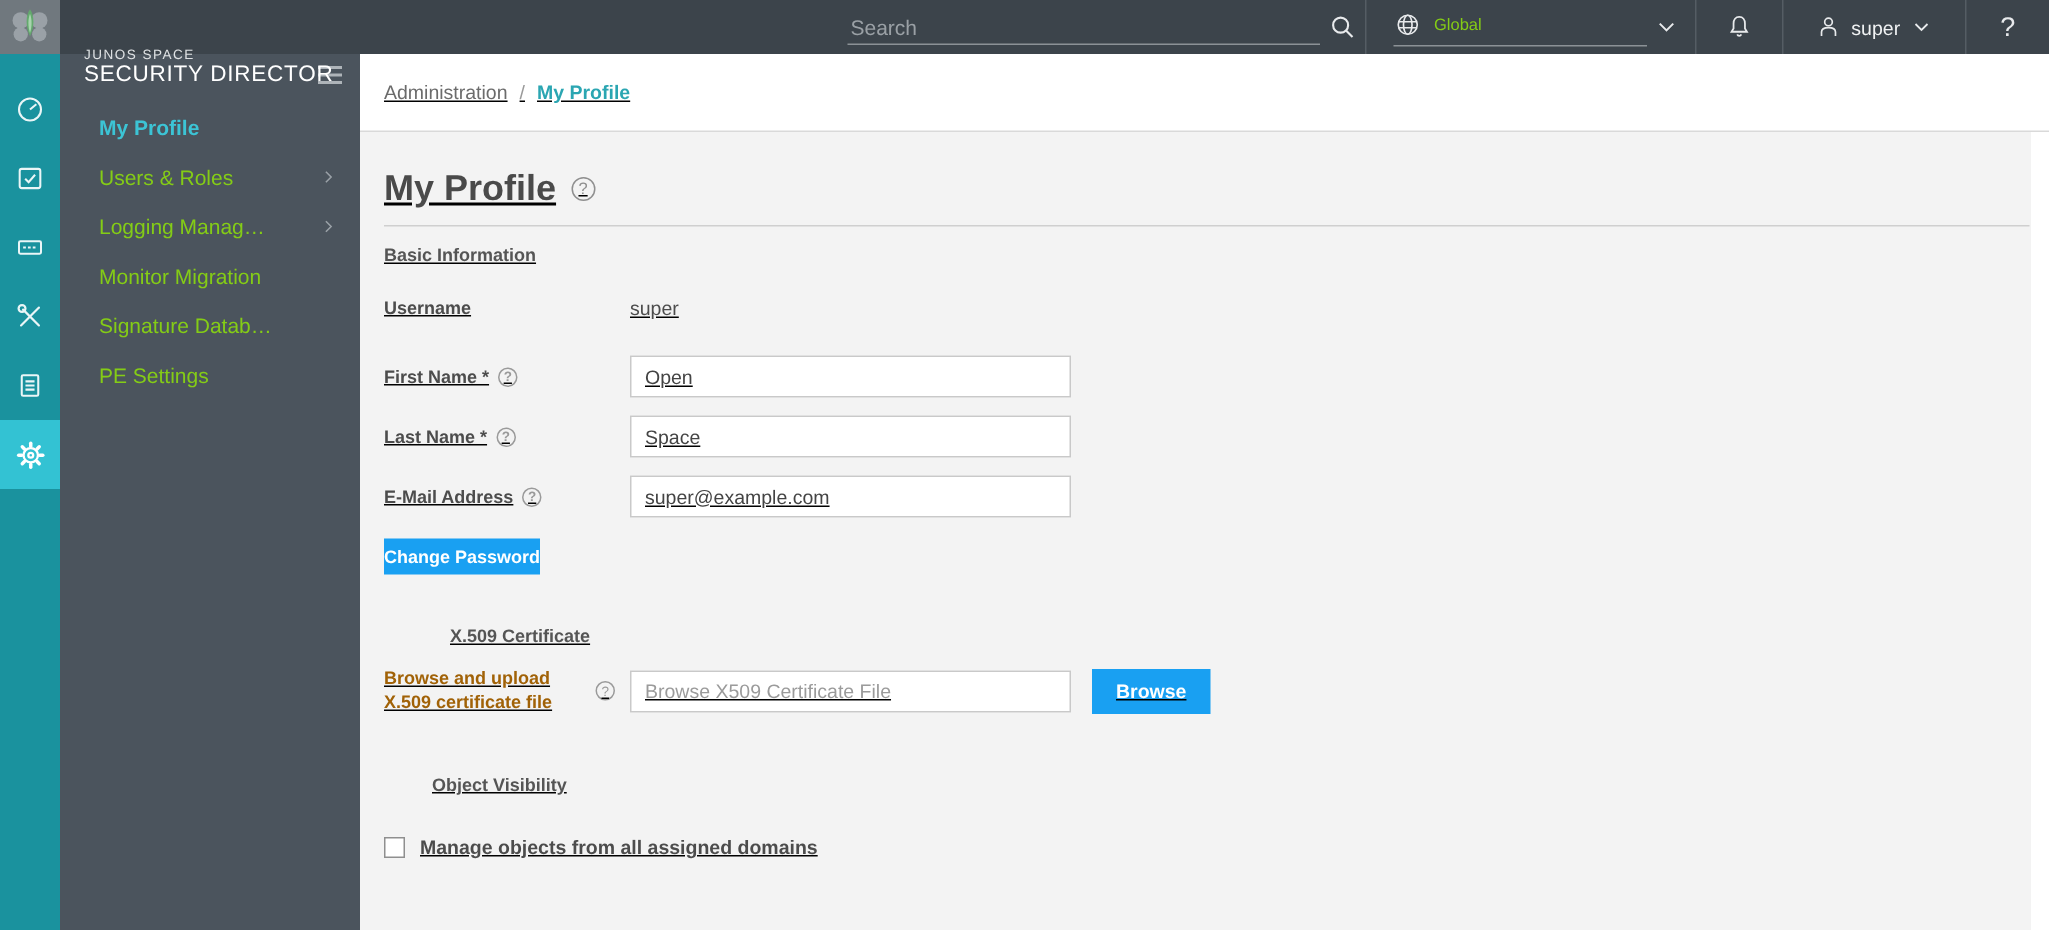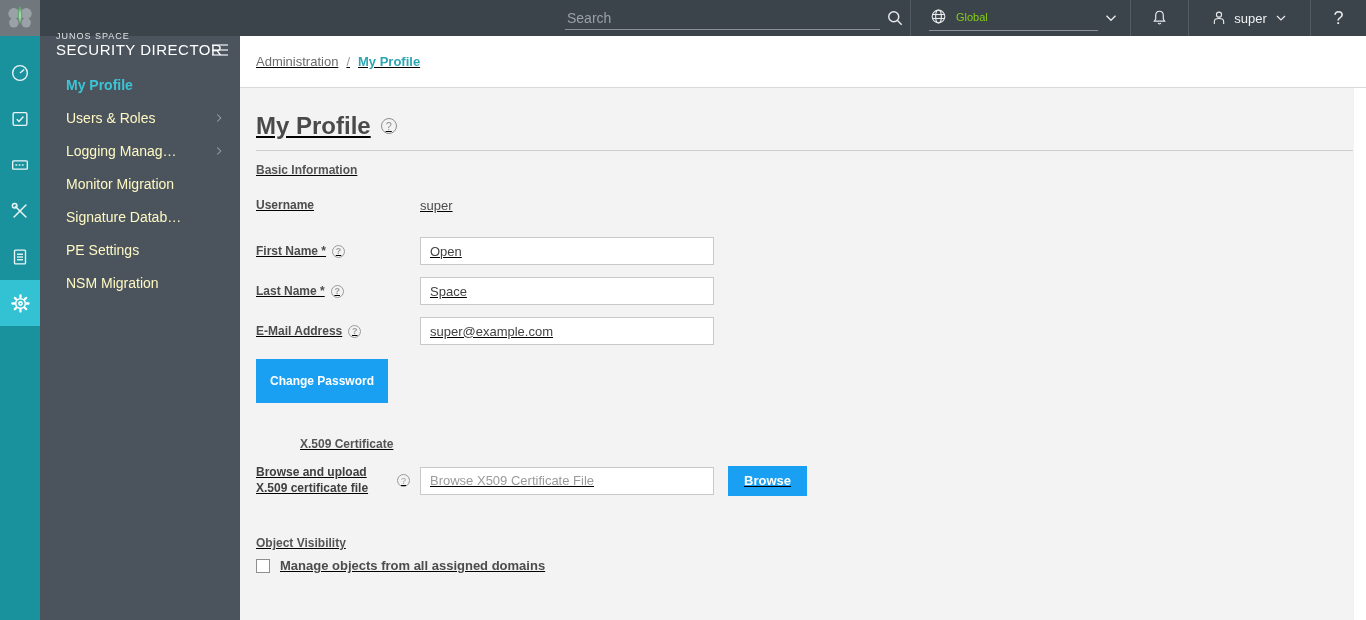--- a/index.html
+++ b/index.html
@@ -30,21 +30,21 @@
   .rail { position:absolute; left:0; top:36px; width:40px; height:584px; background:#1a929e; padding-top:14px; }
   .rail-item { width:40px; height:46px; display:flex; align-items:center; justify-content:center; cursor:pointer; }
   .rail-item.active { background:#33c2d3; }
 
   
   .sidebar { position:absolute; left:40px; top:36px; width:200px; height:584px; background:#4b545d; }
   .sidebar-head { height:22px; display:flex; justify-content:flex-end; padding:8px 12px 0 0; }
   .hamburger { width:16px; cursor:pointer; }
   .hamburger span { display:block; height:2px; background:#aeb4b9; margin-bottom:3px; }
   .menu { padding-top:10px; }
-  .menu-item { height:33px; display:flex; align-items:center; padding:0 14px 0 26px; color:#fef9c3; font-size:14px; cursor:pointer; }
+  .menu-item { height:33px; display:flex; align-items:center; padding:0 14px 0 26px; color:#84cc16; font-size:14px; cursor:pointer; }
   .menu-item .mi-label { flex:1; }
   .menu-item.active { color:#3cc4d5; font-weight:bold; }
 
   
   .content { position:absolute; left:240px; top:36px; width:1126px; height:584px; background:#f3f3f3;text-decoration:underline; }
   .crumb-bar { height:52px; background:#fff; border-bottom:1px solid #d9d9d9; display:flex; align-items:center; padding-left:16px; font-size:13px; }
   .crumb-parent { color:#6b6b6b; cursor:pointer; }
   .crumb-sep { color:#9a9a9a; margin:0 8px; }
   .crumb-current { color:#2ba6b2; font-weight:bold; }
   .scroll-track { position:absolute; right:0; top:52px; width:12px; height:532px; background:#ffffff; }
@@ -56,28 +56,28 @@
   .title-divider { border:none; border-top:1px solid #cfcfcf; margin:10px 0 0 0; width:1097px; }
   .section-heading { font-size:12px; color:#555; margin-top:12px; }
   .form { margin-top:14px; }
   .form-row { display:flex; align-items:center; margin-bottom:12px; min-height:28px; }
   .form-label { width:164px; font-size:12px; font-weight:bold; color:#4c4c4c; display:flex; align-items:center; gap:6px; flex:0 0 164px; }
   .form-value { font-size:13px; color:#4c4c4c; }
   .text-input { width:294px; height:28px; border:1px solid #c9c9c9; background:#fff; font-size:13px; color:#444; padding:0 9px; outline:none; font-family:"Liberation Sans", sans-serif; }
   .text-input::placeholder { color:#9b9b9b; }
   .row-username { margin-bottom:18px; }
   .btn { display:inline-flex; align-items:center; justify-content:center; background:#19a0f2; color:#fff; border:none; font-size:12px; font-weight:bold; cursor:pointer; font-family:"Liberation Sans", sans-serif; }
-  .btn-change-pwd { height:44px; padding:0 14px; margin-top:2px; }
+  .btn-change-pwd { height:24px; padding:0 0; margin-top:2px; }
   .cert-heading { margin-top:34px;margin-left:44px; }
   .cert-row { margin-top:14px; display:flex; align-items:center; }
   .cert-label { width:164px; flex:0 0 164px; display:flex; align-items:center; justify-content:space-between; padding-right:10px; }
-  .cert-label-text { font-size:12px; font-weight:bold; color:#404040; line-height:1.3; }
+  .cert-label-text { font-size:12px; font-weight:bold; color:#a16207; line-height:1.3; }
   .btn-browse { height:30px; padding:0 16px; margin-left:14px; font-size:13px; }
-  .vis-heading { margin-top:40px; }
-  .check-row { margin-top:8px; display:flex; align-items:flex-end; gap:10px; }
+  .vis-heading { margin-top:40px;margin-left:32px; }
+  .check-row { margin-top:27px; display:flex; align-items:flex-end; gap:10px; }
   .checkbox { appearance:none; -webkit-appearance:none; width:14px; height:14px; border:1px solid #8f8f8f; background:#fff; cursor:pointer; margin:0; }
   .check-label { font-size:13px; font-weight:bold; color:#4c4c4c; }
   svg { display:block; }
 </style>
 </head>
 <body>
 
 <div class="topbar">
   <div class="logo-box">
     <svg width="30" height="28" viewBox="0 0 34 30">
@@ -250,23 +250,20 @@
     </div>
     <div class="menu-item">
       <span class="mi-label">Monitor Migration</span>
     </div>
     <div class="menu-item">
       <span class="mi-label">Signature Datab…</span>
     </div>
     <div class="menu-item">
       <span class="mi-label">PE Settings</span>
     </div>
-    <div class="menu-item">
-      <span class="mi-label">NSM Migration</span>
-    </div>
   </div>
 </div>
 
 <div class="content">
   <div class="crumb-bar">
     <span class="crumb-parent">Administration</span>
     <span class="crumb-sep">/</span>
     <span class="crumb-current">My Profile</span>
   </div>
   <div class="scroll-track"></div>

